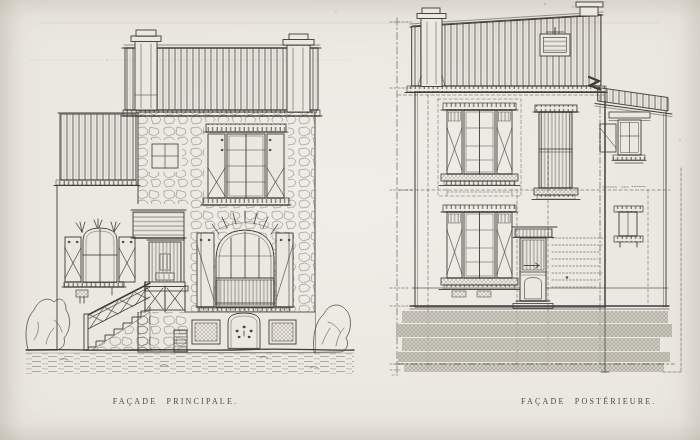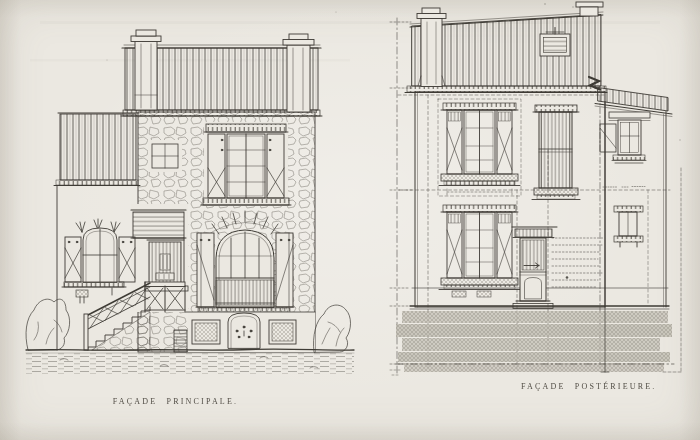--- a/index.html
+++ b/index.html
@@ -16,21 +16,21 @@
       linear-gradient(0deg, rgba(90,80,60,0.08) 0%, rgba(0,0,0,0) 4%, rgba(0,0,0,0) 96%, rgba(90,80,60,0.06) 100%);
     box-shadow: inset 0 0 46px rgba(110,100,78,0.16);
   }
   svg{position:absolute;left:0;top:0;}
   .caption{
     position:absolute;color:#514d45;
     font-size:8px;letter-spacing:2.2px;word-spacing:5px;
     text-align:center;white-space:nowrap;
   }
   .caption-left{left:108px;top:397px;width:135px;}
-  .caption-right{left:473px;top:382px;width:135px;padding-left:48px;}
+  .caption-right{left:473px;top:397px;width:135px;padding-left:48px;}
   .caption-scale{
     position:absolute;left:288px;top:393px;width:155px;
     color:#46423a;font-style:italic;font-size:11px;letter-spacing:0.4px;
     text-align:center;white-space:nowrap;
   }
   .caption-scale sup{font-size:7px;letter-spacing:0;}
 </style>
 </head>
 <body>
 

